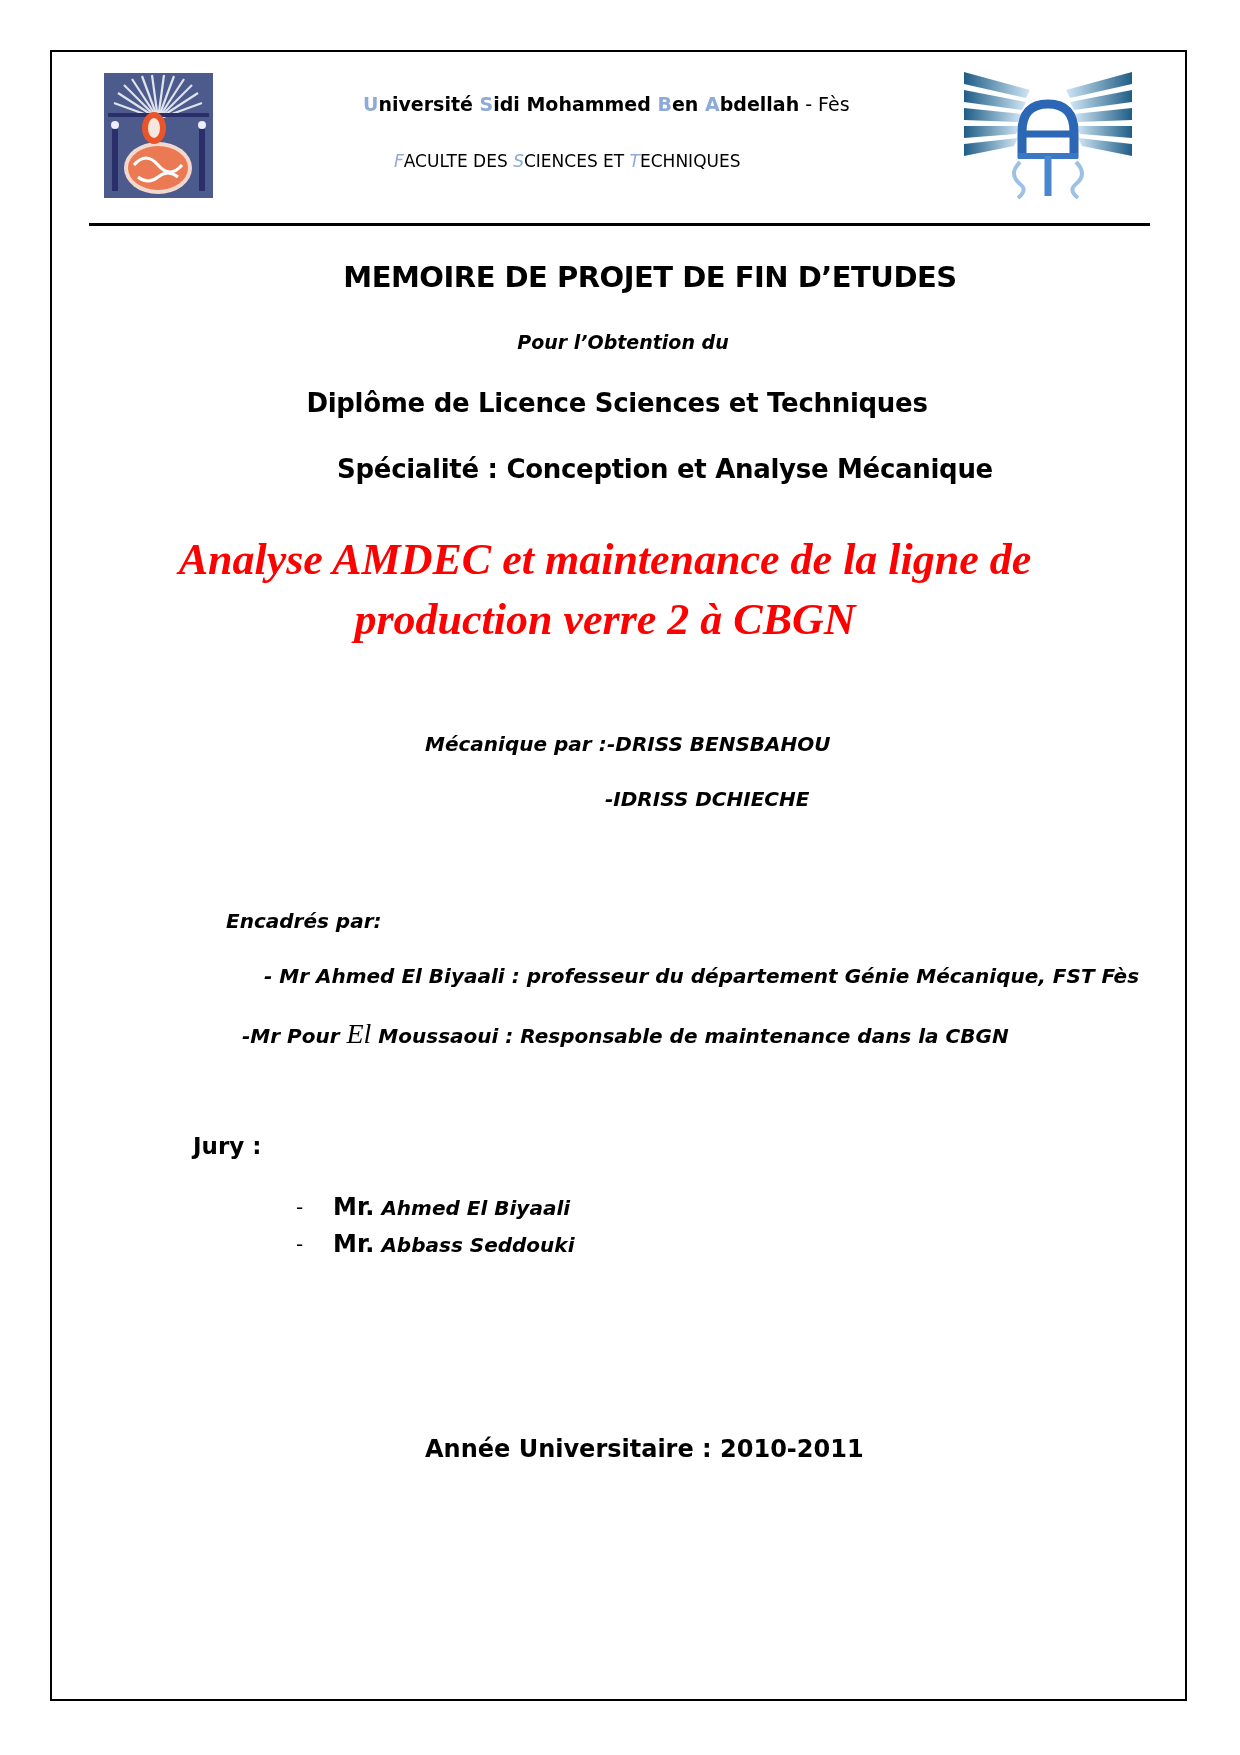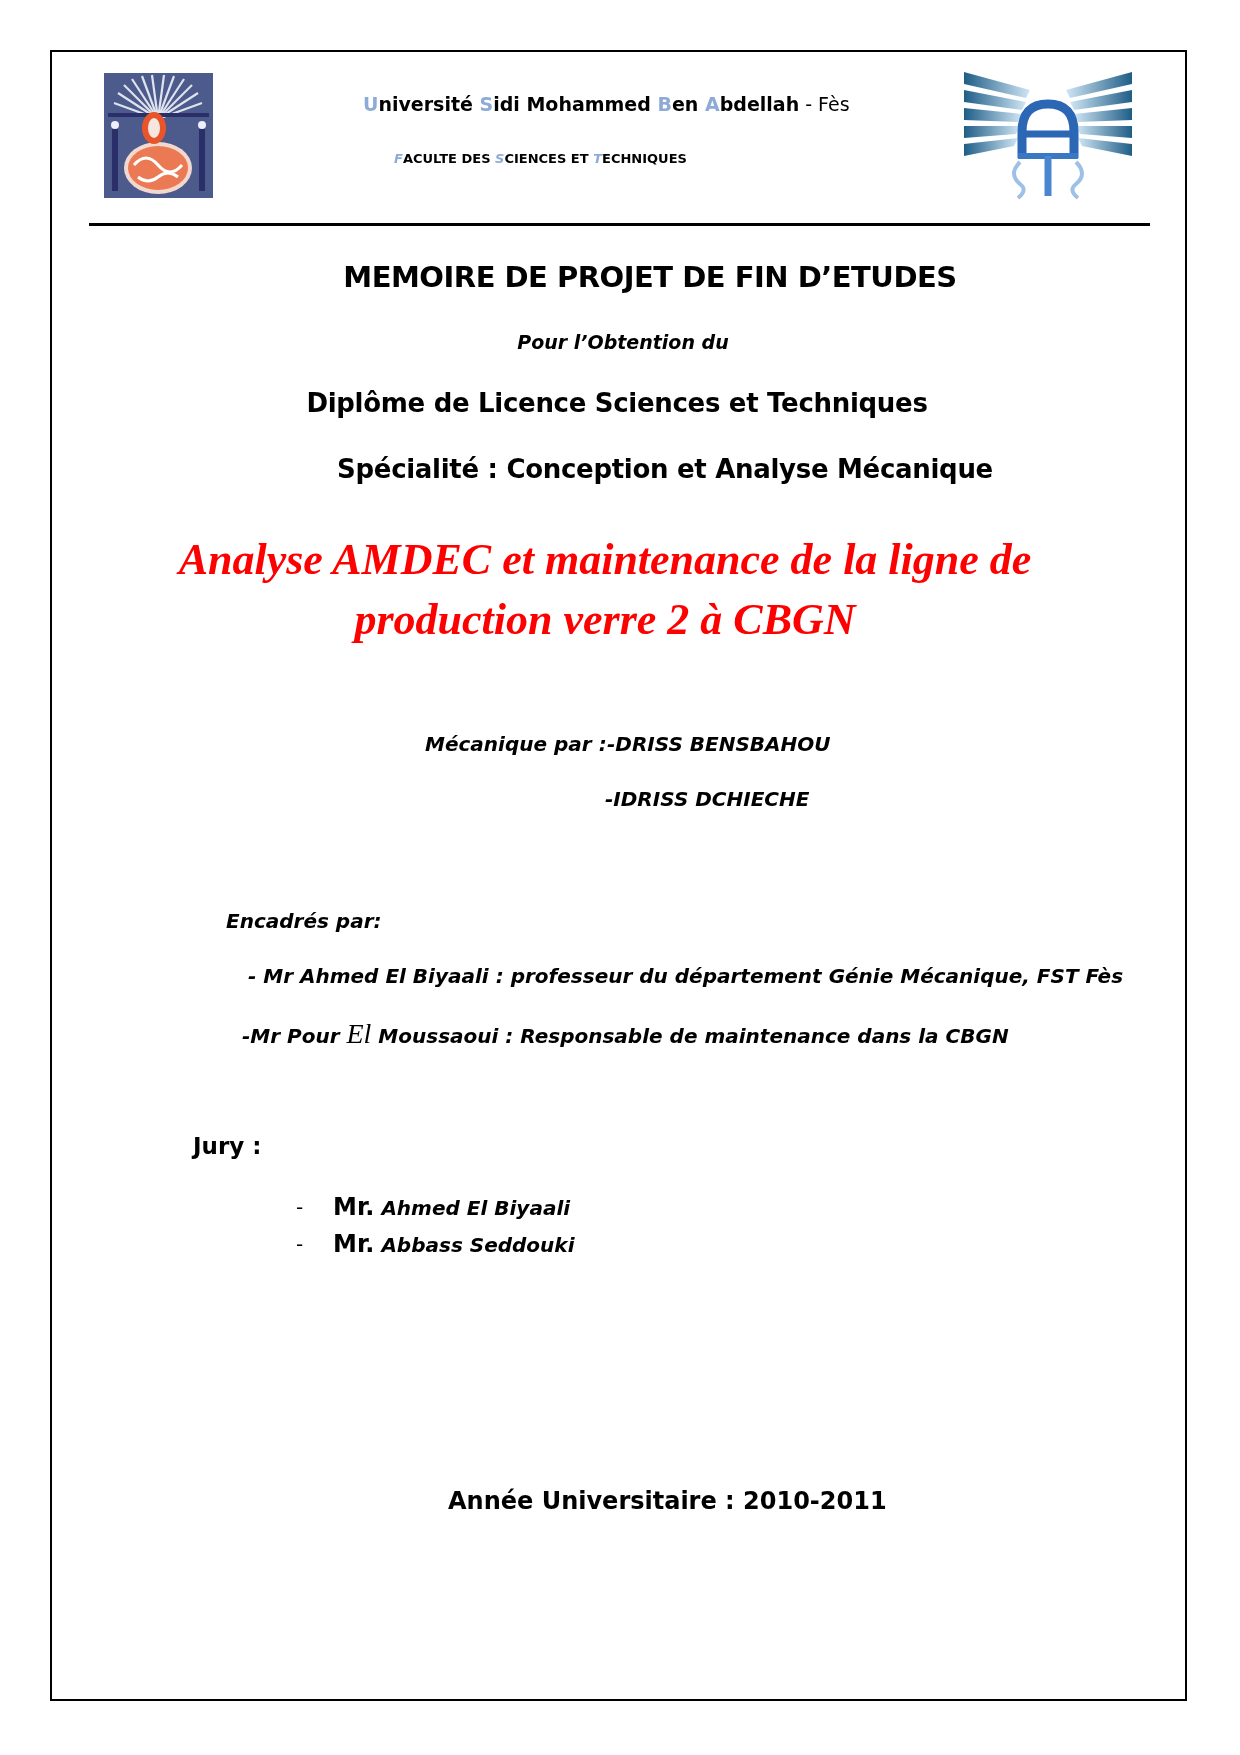--- a/index.html
+++ b/index.html
@@ -7,21 +7,21 @@
            font-family:"DejaVu Sans", "Liberation Sans", sans-serif; color:#000; }
     .frame { position:absolute; left:50px; top:50px; width:1137px; height:1651px;
              border:2px solid #000; box-sizing:border-box; }
     .abs { position:absolute; white-space:nowrap; }
     .logo-left { position:absolute; left:104px; top:73px; width:109px; height:125px; }
     .logo-right { position:absolute; left:960px; top:72px; width:176px; height:128px; }
     .rule { position:absolute; left:89px; top:223px; width:1061px; height:3px; background:#000; }
     .univ { font-size:19px; font-weight:bold; }
     .univ .acc { color:#8eaad6; }
     .univ .light { font-weight:normal; }
-    .fac { font-size:13px; font-weight:bold; }
+    .fac { font-size:17px; font-weight:normal; }
     .fac .acc { color:#8eaad6; font-style:italic; }
     .center { position:absolute; left:0; width:1240px; text-align:center; white-space:nowrap; }
     .h1 { font-size:29px; font-weight:bold; letter-spacing:-0.5px; }
     .sub-it { font-size:19px; font-weight:bold; font-style:italic; }
     .h2 { font-size:26px; font-weight:bold; letter-spacing:-0.3px; }
     .red-title { font-family:"Liberation Serif", "DejaVu Serif", serif; font-style:italic; font-weight:bold;
                  color:#ff0000; font-size:44px; line-height:60px; }
     .bi { font-size:20px; font-weight:bold; font-style:italic; }
     .jury-label { font-size:23px; font-weight:bold; }
     .mr { font-size:24px; font-weight:bold; }
@@ -116,34 +116,34 @@
 <div class="center h2" style="top:454px; left:0px;padding-left:45px;">Spécialité : Conception et Analyse Mécanique</div>
 
 <div class="center red-title" style="top:530px; left:-15px;">Analyse AMDEC et maintenance de la  ligne de</div>
 <div class="center red-title" style="top:590px; left:-15px;">production verre 2 à CBGN</div>
 
 <div class="abs bi" style="left:425px; top:732px;">Mécanique par :</div>
 <div class="abs bi" style="left:607px; top:732px;">-DRISS BENSBAHOU</div>
 <div class="abs bi" style="left:605px; top:787px;">-IDRISS DCHIECHE</div>
 
 <div class="abs bi" style="left:226px; top:909px;">Encadrés par:</div>
-<div class="abs bi" style="left:248px; top:964px;">- Mr Ahmed El Biyaali : professeur du département Génie Mécanique, FST Fès</div>
+<div class="abs bi" style="left:264px; top:964px;">- Mr Ahmed El Biyaali : professeur du département Génie Mécanique, FST Fès</div>
 <div class="abs bi" style="left:242px; top:1018px;">
   <span>-Mr Pour </span><span class="serif-el">El</span><span> Moussaoui : Responsable de maintenance dans la CBGN</span>
 </div>
 
 <div class="abs jury-label" style="left:193px; top:1133px;">Jury :</div>
 
 <div class="abs" style="left:296px; top:1195px;">
   <span class="mr" style="font-weight:normal; font-size:20px;">-</span>
 </div>
 <div class="abs" style="left:333px; top:1193px;">
   <span class="mr">Mr.</span><span class="mr-name"> Ahmed El Biyaali</span>
 </div>
 
 <div class="abs" style="left:296px; top:1232px;">
   <span class="mr" style="font-weight:normal; font-size:20px;">-</span>
 </div>
 <div class="abs" style="left:333px; top:1230px;">
   <span class="mr">Mr.</span><span class="mr-name"> Abbass Seddouki</span>
 </div>
 
-<div class="abs year" style="left:425px; top:1487px;margin-left:23px;">Année Universitaire : 2010-2011</div>
+<div class="abs year" style="left:425px; top:1435px;">Année Universitaire : 2010-2011</div>
 
 </body></html>

